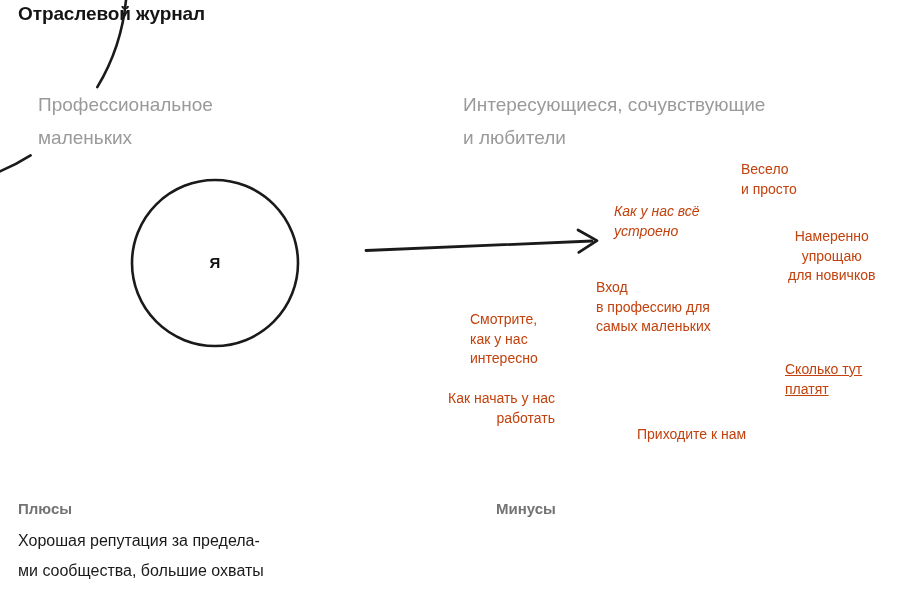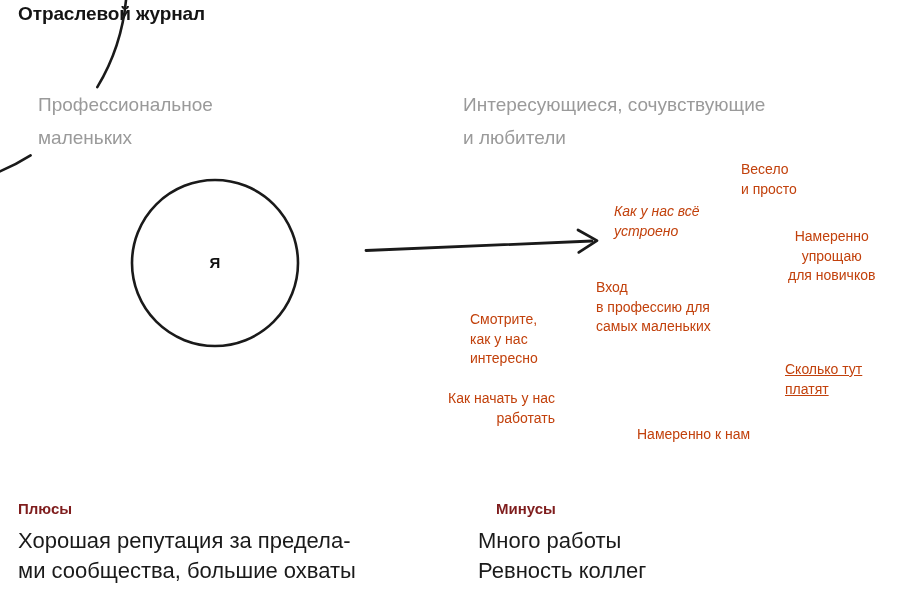--- a/index.html
+++ b/index.html
@@ -75,25 +75,25 @@
     font-size: 14px;
     line-height: 19.5px;
     color: #c2410c;
     white-space: pre-line;
   }
 
   
   .column-heading {
     font-size: 15px;
     font-weight: bold;
-    color: #7f1d1d;
+    color: #737373;
     white-space: nowrap;
   }
   .column-body {
-    font-size: 22px;
+    font-size: 16px;
     line-height: 30px;
     color: #1a1a1a;
     white-space: pre-line;
   }
   #pros-heading  { left: 18px;  top: 500px; }
   #pros-body     { left: 18px;  top: 526px; width: 440px; }
   #cons-heading  { left: 478px; top: 500px; margin-left: 18px; }
   #cons-body     { left: 478px; top: 526px; width: 400px; }
 </style>
 </head>
@@ -133,24 +133,22 @@
       <div class="abs topic-label" style="left: 470px; top: 293px; margin-top: 17px;">Смотрите,
 как у нас
 интересно</div>
       <div class="abs topic-label" style="left: 596px; top: 278px;">Вход
 в профессию для
 самых маленьких</div>
       <div class="abs topic-label" style="left: 785px; top: 360px; text-decoration: underline;">Сколько тут
 платят</div>
       <div class="abs topic-label" style="left: 448px; top: 389px; text-align: right;">Как начать у нас
 работать</div>
-      <div class="abs topic-label" style="left: 637px; top: 425px;">Намеренно к нам</div>
+      <div class="abs topic-label" style="left: 637px; top: 425px;">Приходите к нам</div>
     </div>
 
   <div class="abs column-heading" id="pros-heading">Плюсы</div>
   <div class="abs column-body" id="pros-body">Хорошая репутация за предела-
 ми сообщества, большие охваты</div>
 
   <div class="abs column-heading" id="cons-heading">Минусы</div>
-  <div class="abs column-body" id="cons-body">Много работы
-Ревность коллег</div>
 
 </div>
 
 </body></html>

